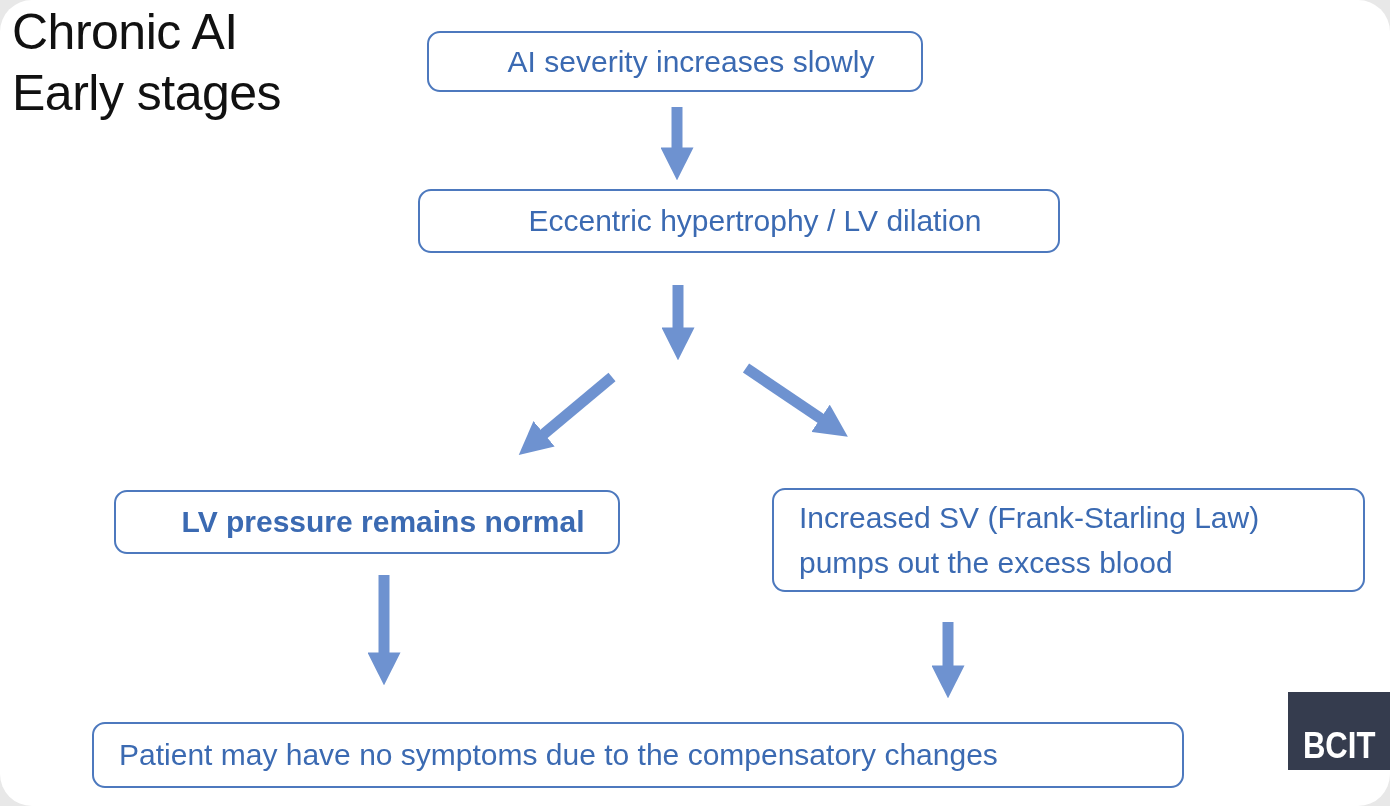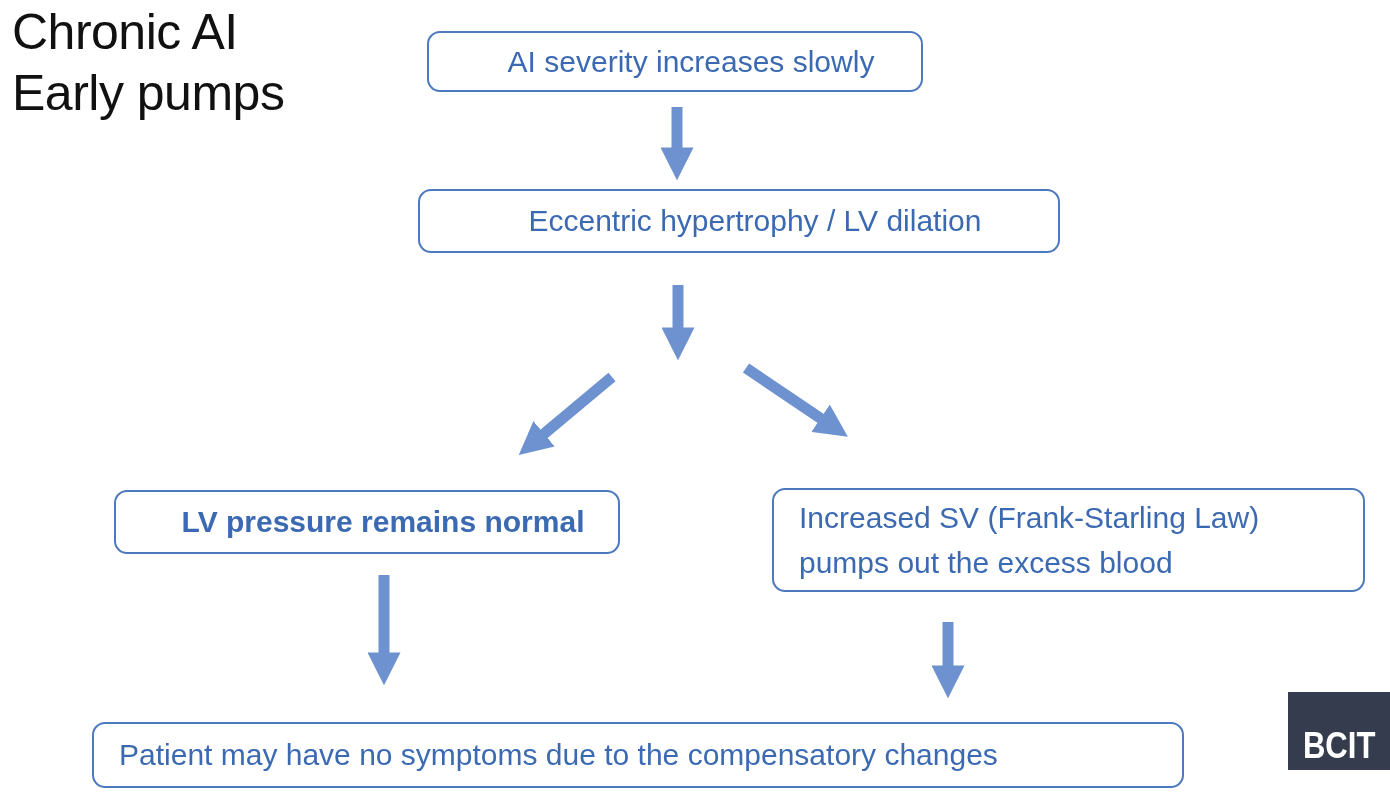--- a/index.html
+++ b/index.html
@@ -15,20 +15,21 @@
   body{
     background:#e8e8e8;
     font-family:"Liberation Sans",sans-serif;
   }
   .canvas{
     position:relative;
     width:1390px;
     height:806px;
     background:var(--page-bg);
     overflow:hidden;
+    border-radius:32px;
   }
   .title{
     position:absolute;
     left:12px;
     top:2px;
     color:var(--title-color);
     font-size:50px;
     line-height:61px;
     letter-spacing:-0.5px;
   }
@@ -88,21 +89,21 @@
     letter-spacing:0px;
   }
 </style>
 </head>
 <body>
 
 <div class="canvas">
 
   <div class="title">
     <div>Chronic AI</div>
-    <div>Early pumps</div>
+    <div>Early stages</div>
   </div>
 
   <svg class="arrows" viewBox="0 0 1390 806" xmlns="http://www.w3.org/2000/svg">
     <defs>
       <marker id="ah" viewBox="0 0 10 10" refX="2" refY="5" markerWidth="3" markerHeight="3" orient="auto-start-reverse">
         <path d="M0,0 L10,5 L0,10 Z" fill="#6e92d0"></path>
       </marker>
     </defs>
     <g>
       <line x1="677" y1="107" x2="677" y2="154" stroke="#6e92d0" stroke-width="11" marker-end="url(#ah)"></line>

